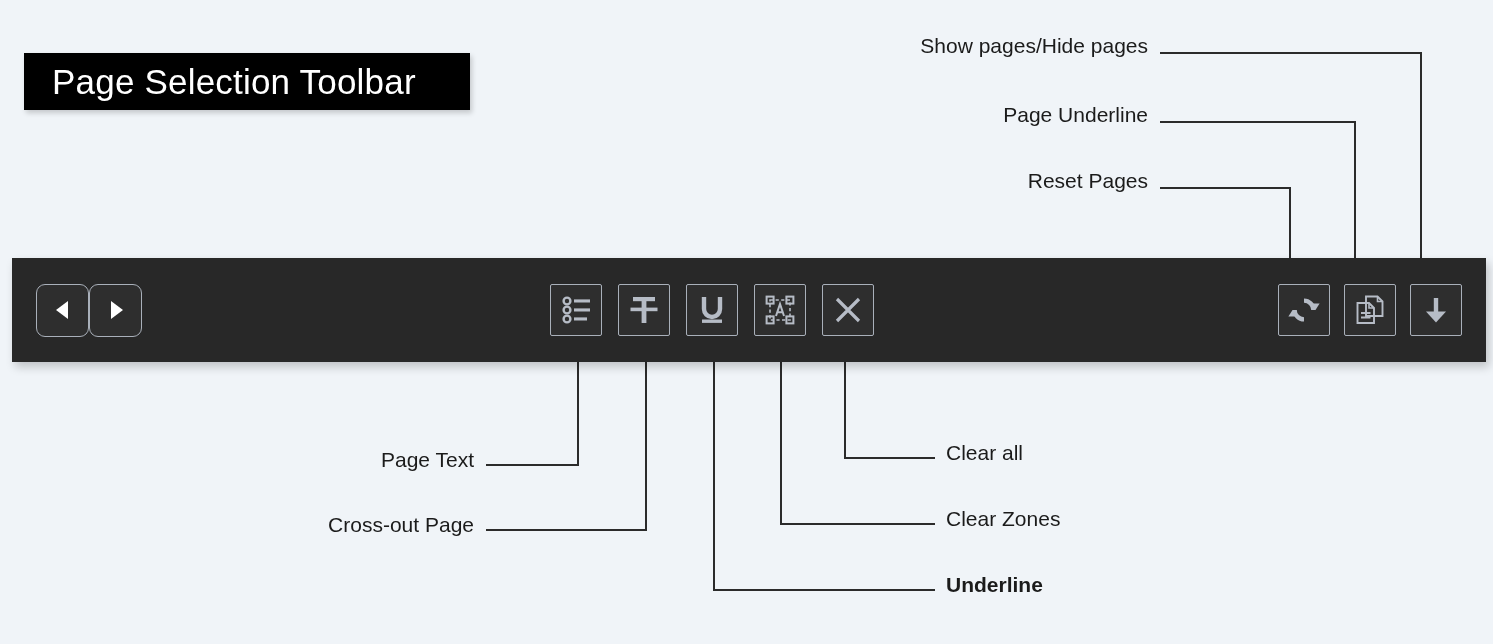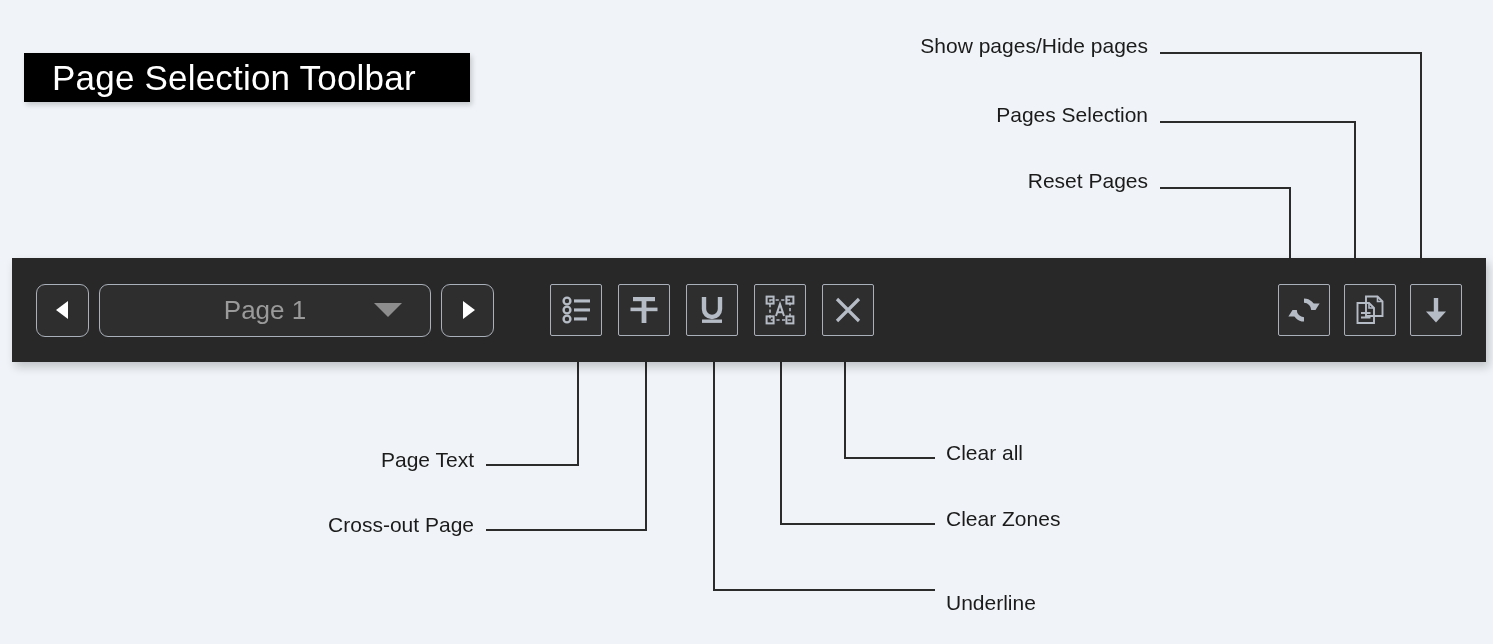--- a/index.html
+++ b/index.html
@@ -14,21 +14,21 @@
     overflow: hidden;
     position: relative;
   }
 
   
   #title-plate {
     position: absolute;
     left: 24px;
     top: 53px;
     width: 446px;
-    height: 49px;
+    height: 57px;
     background: #000000;
     display: flex;
     align-items: center;
     box-shadow: 2px 3px 5px rgba(0,0,0,0.18);
   }
   #title-plate .title-text {
     color: #ffffff;
     font-size: 35px;
     font-weight: 400;
     letter-spacing: 0.2px;
@@ -165,44 +165,40 @@
   <path d="M486 530 H646 V360"></path>
 
   <path d="M935 590 H714 V360"></path>
 
   <path d="M935 524 H781 V360"></path>
 
   <path d="M935 458 H845 V360"></path>
 </svg>
 
 <div class="callout right-aligned" style="right:345px; top:34px;">Show pages/Hide pages</div>
-<div class="callout right-aligned" style="right:345px; top:103px;">Pages Selection</div>
+<div class="callout right-aligned" style="right:345px; top:103px;">Page Underline</div>
 <div class="callout right-aligned" style="right:345px; top:169px;">Reset Pages</div>
 
 <div class="callout right-aligned" style="left:364px; top:448px; width:110px;">Page Text</div>
 <div class="callout right-aligned" style="left:291px; top:513px; width:183px;">Cross-out Page</div>
 
 <div class="callout" style="left:946px; top:441px;text-align:right;">Clear all</div>
 <div class="callout" style="left:946px; top:507px;">Clear Zones</div>
-<div class="callout" style="left:946px; top:591px;">Underline</div>
+<div class="callout" style="left:946px; top:573px;font-weight:bold;">Underline</div>
 
 <div id="toolbar">
 
   <div class="tb-group" id="nav-group">
 
     <div class="btn rounded arrow-btn">
       <svg width="24" height="24" viewBox="0 0 24 24">
         <path class="glyph-white" d="M17 3 L17 21 L5 12 Z"></path>
       </svg>
     </div>
 
-    <div class="btn page-select">
-      <span class="page-label">Page 1</span>
-      <span class="chevron"></span>
-    </div>
 
     <div class="btn rounded arrow-btn">
       <svg width="24" height="24" viewBox="0 0 24 24">
         <path class="glyph-white" d="M7 3 L7 21 L19 12 Z"></path>
       </svg>
     </div>
   </div>
 
   <div class="tb-group" id="tool-group">
 

